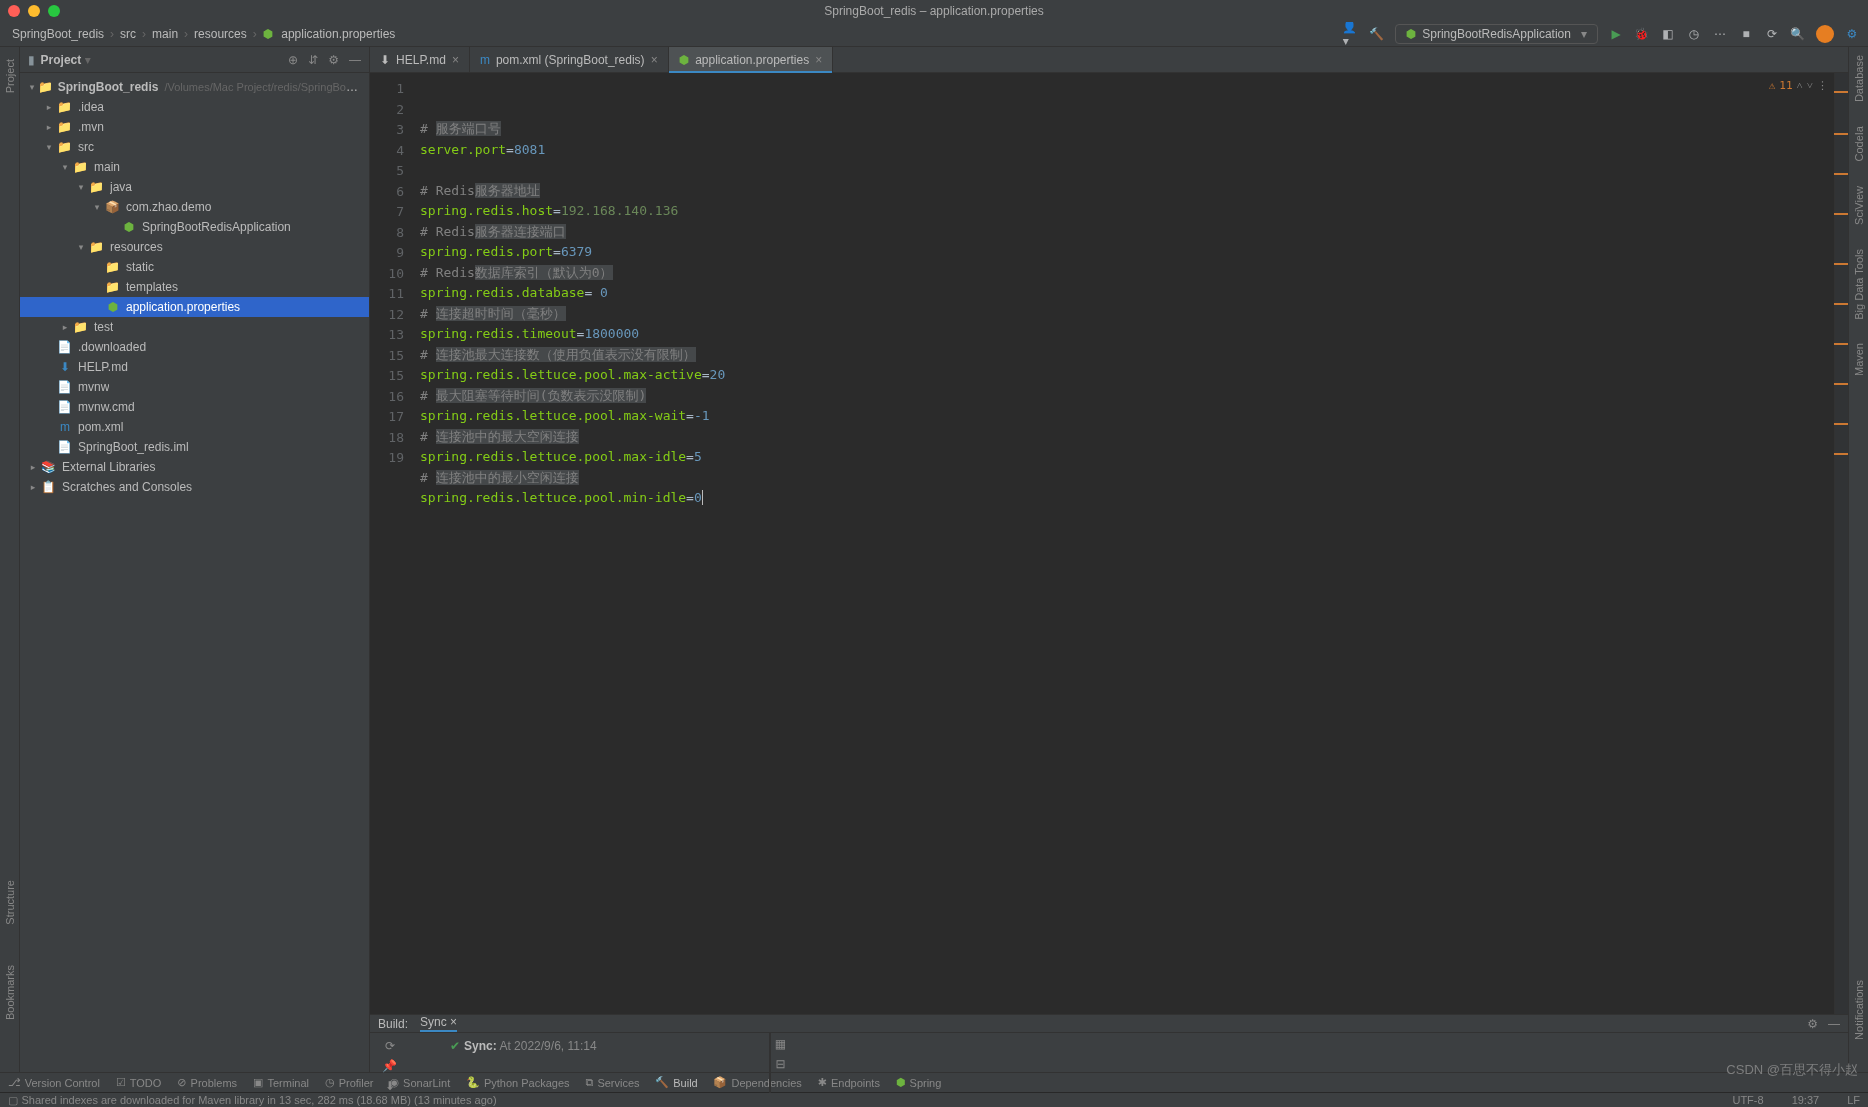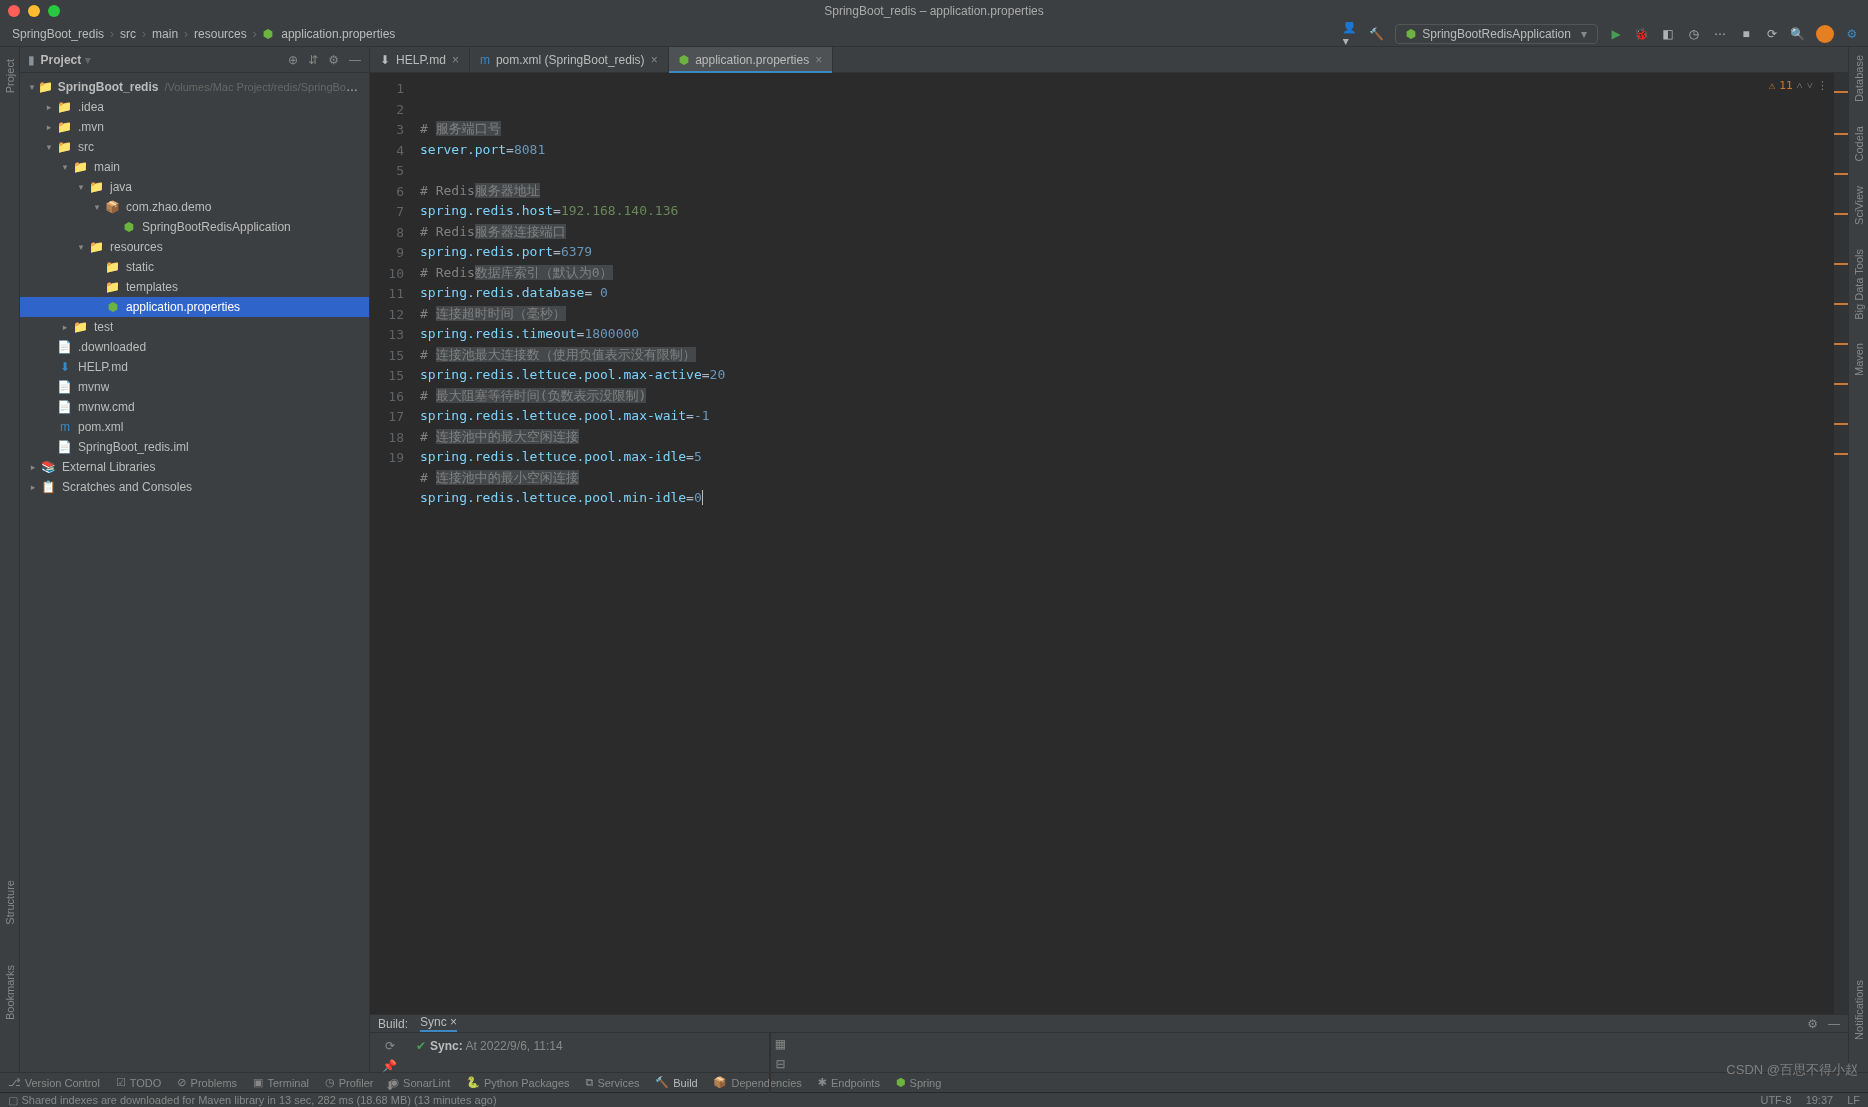--- a/index.html
+++ b/index.html
@@ -48,21 +48,21 @@
 
 .editor-area { flex: 1; display: flex; flex-direction: column; background: #2b2b2b; position: relative; }
 .tabs { height: 26px; display: flex; align-items: stretch; border-bottom: 1px solid #323232; background: #3c3f41; }
 .tab { display: flex; align-items: center; padding: 0 10px; gap: 6px; color: #bbb; border-right: 1px solid #323232; cursor: pointer; position: relative; }
 .tab.active { background: #4e5254; }
 .tab.active::after { content: ""; position: absolute; bottom: -1px; left: 0; right: 0; height: 2px; background: #3b88c3; }
 .tab-close { color: #888; }
 .editor-body { flex: 1; display: flex; font-family: "Menlo", "Consolas", monospace; font-size: 13px; position: relative; }
 .gutter { width: 42px; background: #2b2b2b; color: #606366; text-align: right; padding: 6px 8px 6px 0; line-height: 20.5px; user-select: none; }
 .code { flex: 1; padding: 6px 8px; line-height: 20.5px; white-space: pre; color: #a9b7c6; position: relative; margin-top: 40px; }
-.c-key { color: #7dd3fc; }
+.c-key { color: #84cc16; }
 .c-val { color: #6a8759; }
 .c-num { color: #6897bb; }
 .c-cmt { color: #808080; }
 .c-hl { background: #45484a; }
 .cursor-caret { border-right: 1px solid #bbb; }
 .right-strip { width: 14px; background: #313335; border-left: 1px solid #323232; position: relative; }
 .warn-badge { position: absolute; top: 6px; right: 20px; color: #cc7832; font-size: 11px; display: flex; align-items: center; gap: 4px; }
 .warn-badge .arrows { color: #888; }
 .warn-mark { position: absolute; right: 0; width: 14px; height: 2px; background: #cc7832; }
 
@@ -71,32 +71,32 @@
 
 
 .build-panel { height: 58px; border-top: 1px solid #323232; background: #3c3f41; display: flex; flex-direction: column; }
 .build-tabs { height: 22px; display: flex; align-items: center; padding: 0 8px; gap: 12px; border-bottom: 1px solid #323232; }
 .build-tab { color: #888; cursor: pointer; }
 .build-tab.active { color: #bbb; border-bottom: 2px solid #3b88c3; padding-bottom: 1px; }
 .build-actions { margin-left: auto; display: flex; gap: 10px; color: #888; }
 .build-body { flex: 1; display: flex; }
 .build-left { width: 400px; border-right: 1px solid #323232; display: flex; }
 .build-gutter { width: 40px; display: flex; flex-direction: column; align-items: center; gap: 6px; padding-top: 6px; color: #888; }
-.build-content { flex: 1; padding: 6px; color: #888; }
+.build-content { flex: 1; padding: 6px; color: #888; margin-left: 34px; }
 .sync-ok { color: #499c54; margin-right: 4px; }
 .build-right { flex: 1; padding: 6px 10px; color: #888; }
 
 
 .bottom-tools { height: 20px; background: #3c3f41; border-top: 1px solid #323232; display: flex; align-items: center; padding: 0 8px; gap: 16px; }
 .btool { color: #888; display: flex; align-items: center; gap: 4px; cursor: pointer; font-size: 11px; }
 .btool.active { color: #bbb; }
 
 
 .status-bar { height: 15px; background: #3c3f41; border-top: 1px solid #282828; display: flex; align-items: center; padding: 0 8px; color: #888; font-size: 11px; }
-.status-right { margin-left: auto; display: flex; gap: 14px; }
+.status-right { margin-left: auto; display: flex; gap: 28px; }
 .watermark { position: absolute; right: 10px; bottom: 28px; color: #999; font-size: 13px; pointer-events: none; opacity: .7; }
 
 .ico-folder { color: #87939a; }
 .ico-folder-blue { color: #3b88c3; }
 .ico-file { color: #87939a; }
 .ico-spring { color: #6db33f; }
 </style>
 </head>
 <body>
 

